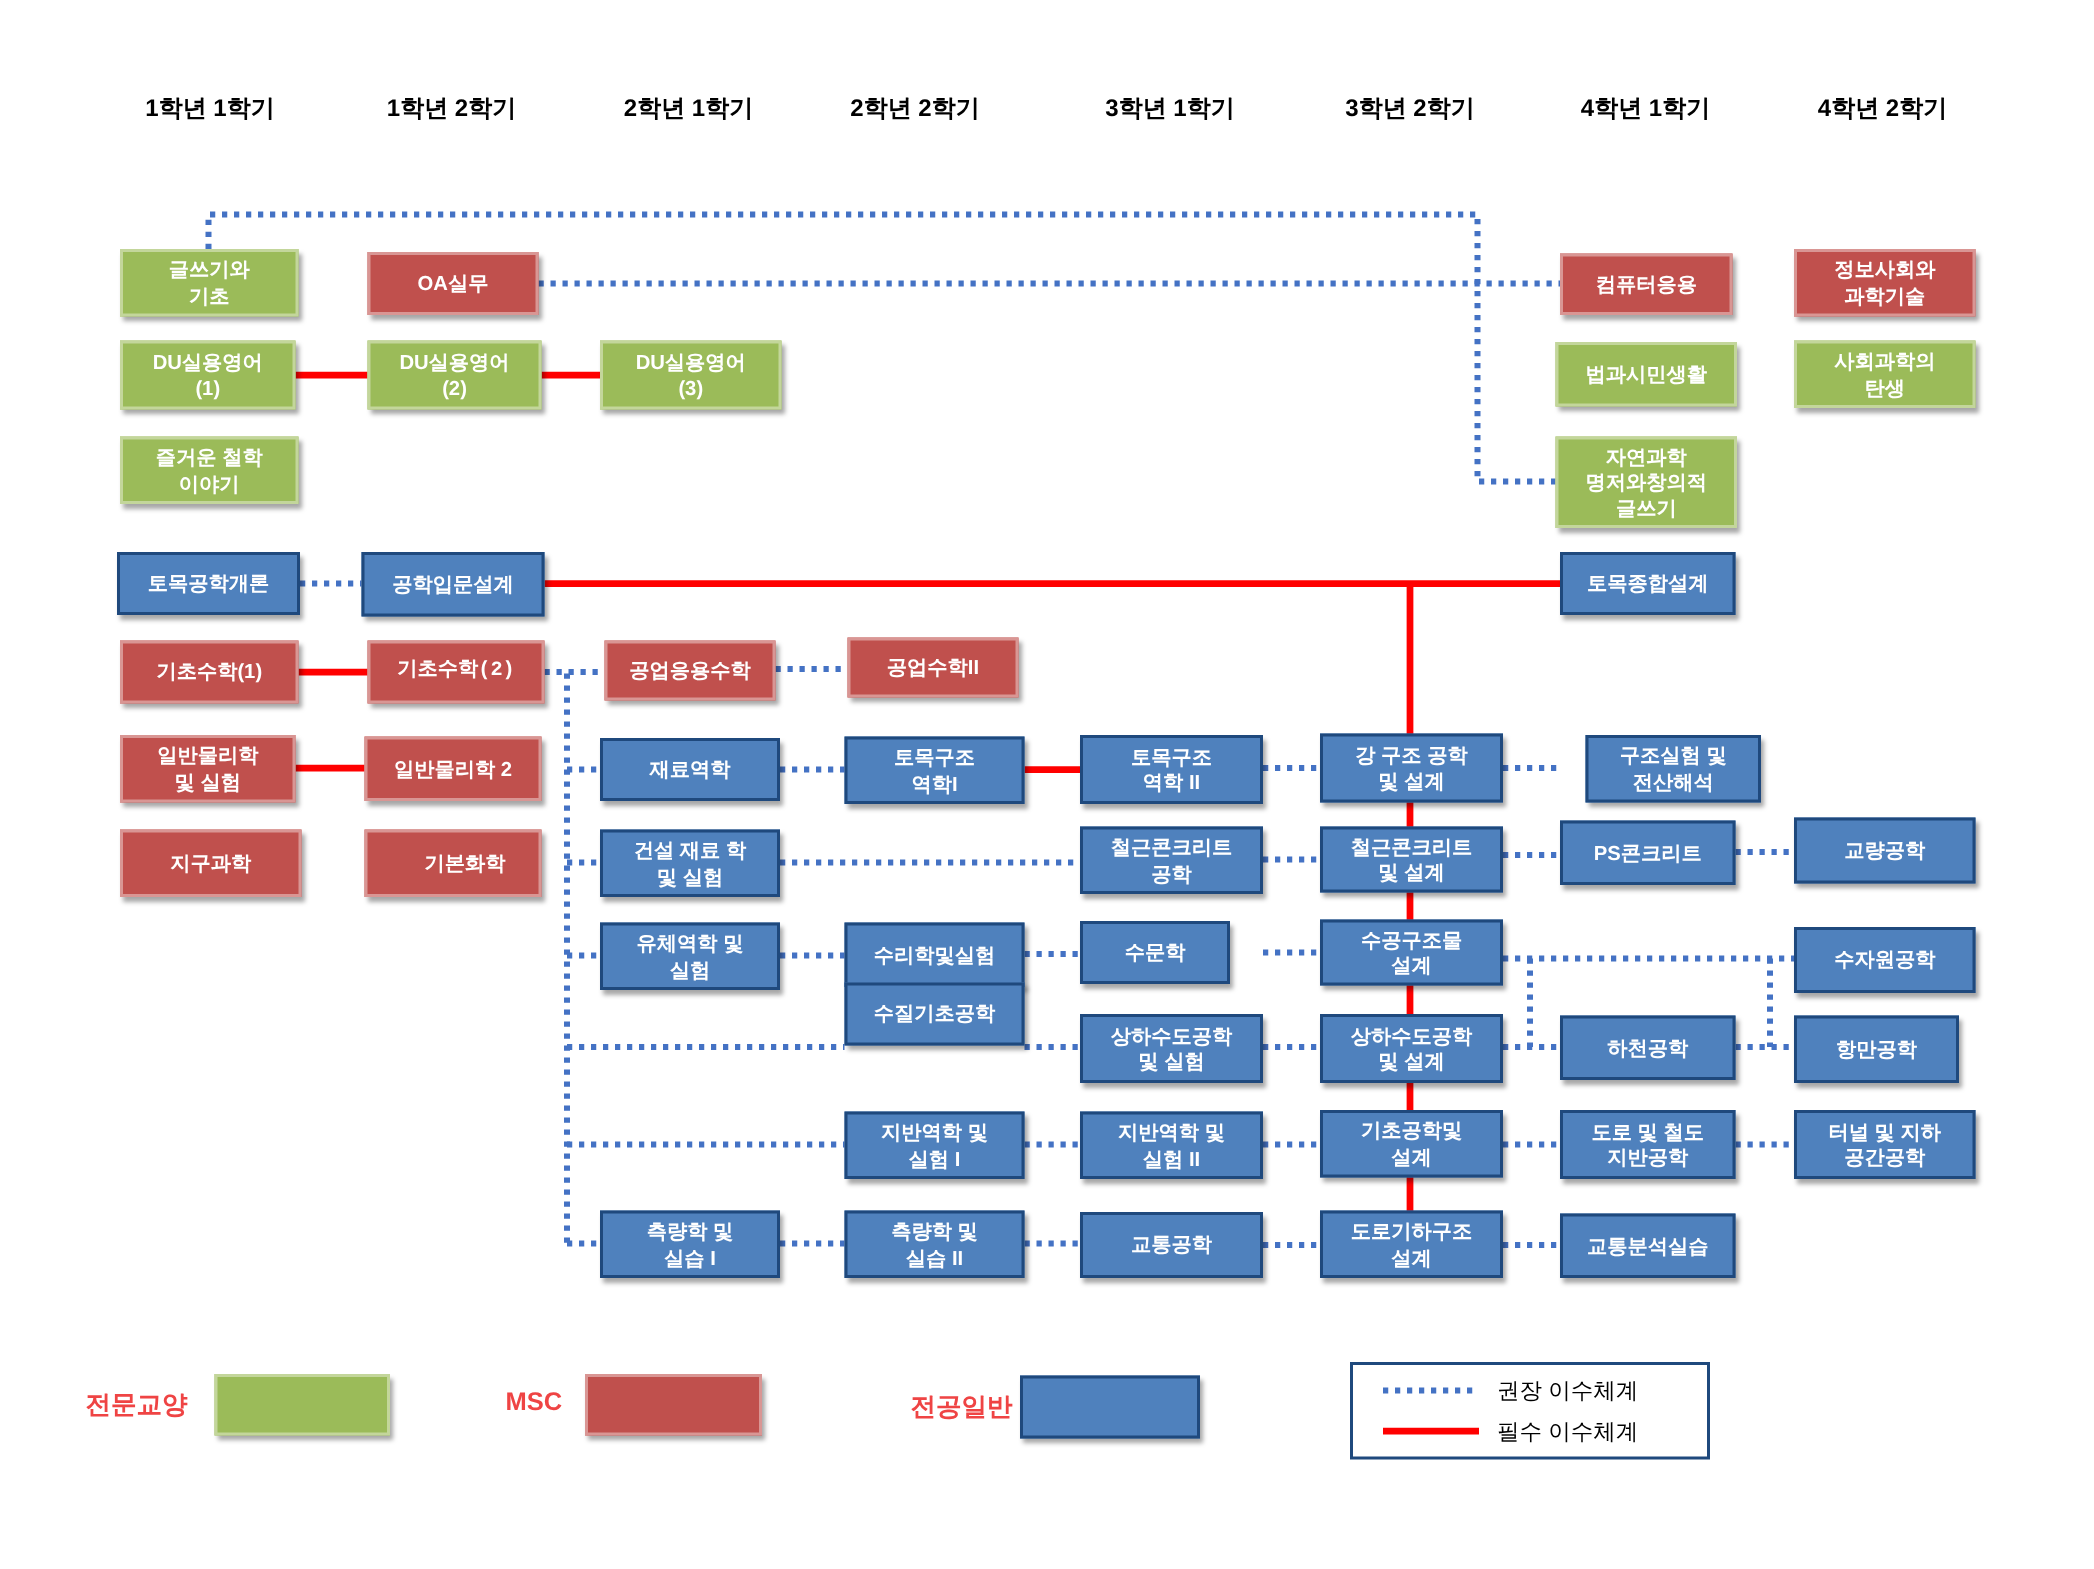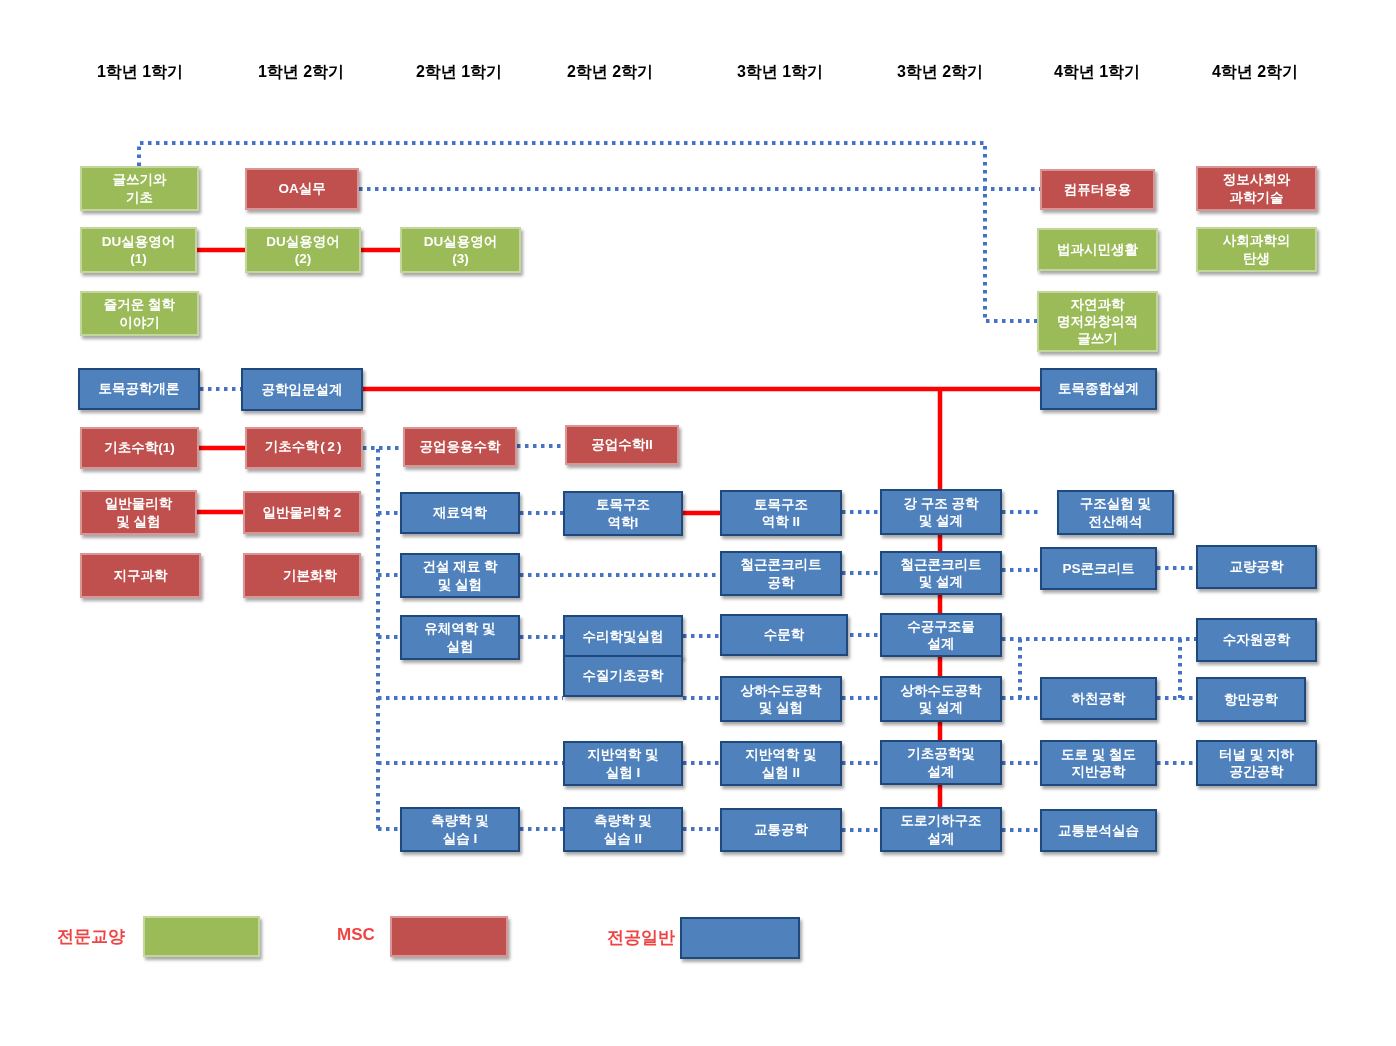--- a/index.html
+++ b/index.html
@@ -124,21 +124,21 @@
       <div class="course major" style="left: 563px; top: 615px; width: 120px; height: 43px;">수리학및실험</div>
       <div class="course major" style="left: 563px; top: 655px; width: 120px; height: 42px;">수질기초공학</div>
       <div class="course major" style="left: 563px; top: 741px; width: 120px; height: 45px;">지반역학 및
 실험 I</div>
       <div class="course major" style="left: 563px; top: 807px; width: 120px; height: 45px;">측량학 및
 실습 II</div>
       <div class="course major" style="left: 720px; top: 490px; width: 122px; height: 46px;">토목구조
 역학 II</div>
       <div class="course major" style="left: 720px; top: 551px; width: 122px; height: 45px;">철근콘크리트
 공학</div>
-      <div class="course major" style="left: 720px; top: 614px; width: 128px; height: 42px; text-align: right;">수문학</div>
+      <div class="course major" style="left: 720px; top: 614px; width: 100px; height: 42px; text-align: right;">수문학</div>
       <div class="course major" style="left: 720px; top: 676px; width: 122px; height: 46px;">상하수도공학
 및 실험</div>
       <div class="course major" style="left: 720px; top: 741px; width: 122px; height: 45px;">지반역학 및
 실험 II</div>
       <div class="course major" style="left: 720px; top: 808px; width: 122px; height: 44px;">교통공학</div>
       <div class="course major" style="left: 880px; top: 489px; width: 122px; height: 46px;">강 구조 공학
 및 설계</div>
       <div class="course major" style="left: 880px; top: 551px; width: 122px; height: 44px;">철근콘크리트
 및 설계</div>
       <div class="course major" style="left: 880px; top: 613px; width: 122px; height: 44px;">수공구조물
@@ -175,14 +175,28 @@
 
   <div class="legend-label" style="left:57px;top:925px;">전문교양</div>
   <div class="swatch general" style="left:143px;top:916px;width:117px;height:41px;"></div>
 
   <div class="legend-label" style="left:337px;top:925px;">MSC</div>
   <div class="swatch msc" style="left:390px;top:916px;width:118px;height:41px;"></div>
 
   <div class="legend-label" style="left:607px;top:926px;">전공일반</div>
   <div class="swatch major" style="left:680px;top:917px;width:120px;height:42px;"></div>
 
+  <div class="legend-frame" style="left:900px;top:908px;width:240px;height:65px;">
+    <div class="legend-line-row">
+      <svg width="68" height="8">
+        <line class="dotted" x1="2" y1="4" x2="66" y2="4"></line>
+      </svg>
+      <span>권장 이수체계</span>
+    </div>
+    <div class="legend-line-row">
+      <svg width="68" height="8">
+        <line class="solid" x1="2" y1="4" x2="66" y2="4"></line>
+      </svg>
+      <span>필수 이수체계</span>
+    </div>
+  </div>
 
 </div>
 
 </body></html>

